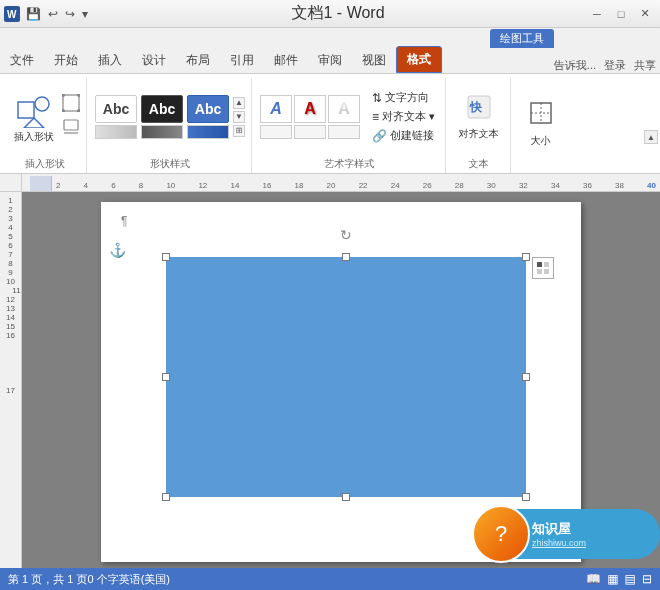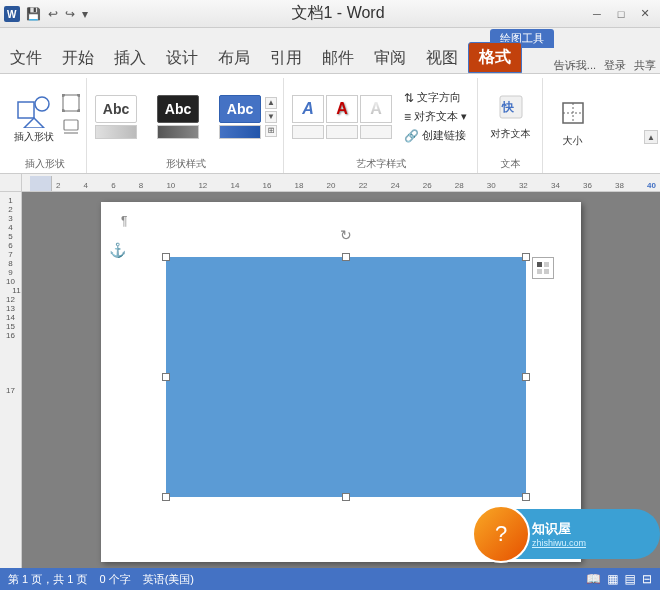--- a/index.html
+++ b/index.html
@@ -42,21 +42,21 @@
     .main-tab-bar {
       height: 26px;
       background: #f0f0f0;
       display: flex;
       align-items: flex-end;
       padding-left: 0;
       border-bottom: 1px solid #ccc;
     }
     .tab-item {
       padding: 4px 10px;
-      font-size: 16px;
+      font-size: 12px;
       color: #444;
       cursor: pointer;
       border-radius: 3px 3px 0 0;
       margin-top: 20px;
     }
     .tab-item.active {
       background: white;
       border: 1px solid #ccc;
       border-bottom: 1px solid white;
       color: #333;
@@ -116,21 +116,21 @@
       justify-content: center;
     }
     .shape-icon svg { width: 36px; height: 36px; }
 
     
     .style-samples {
       display: flex;
       flex-direction: column;
       gap: 2px;
     }
-    .style-row { display: flex; gap: 20px; }
+    .style-row { display: flex; gap: 4px; }
     .style-sample {
       width: 42px;
       height: 28px;
       display: flex;
       align-items: center;
       justify-content: center;
       font-size: 14px;
       font-weight: bold;
       border-radius: 2px;
       cursor: pointer;
@@ -293,21 +293,21 @@
       height: 22px;
       background: #4472c4;
       display: flex;
       align-items: center;
       padding: 0 8px;
       color: white;
       font-size: 11px;
       gap: 8px;
       justify-content: space-between;
     }
-    .status-left { display: flex; gap: 12px; align-items: center; }
+    .status-left { display: flex; align-items: center; }
     .status-right { display: flex; gap: 6px; align-items: center; }
     .status-icon { font-size: 12px; cursor: pointer; }
 
     
     .large-ribbon-btn {
       display: flex;
       flex-direction: column;
       align-items: center;
       padding: 4px 8px;
       cursor: pointer;

